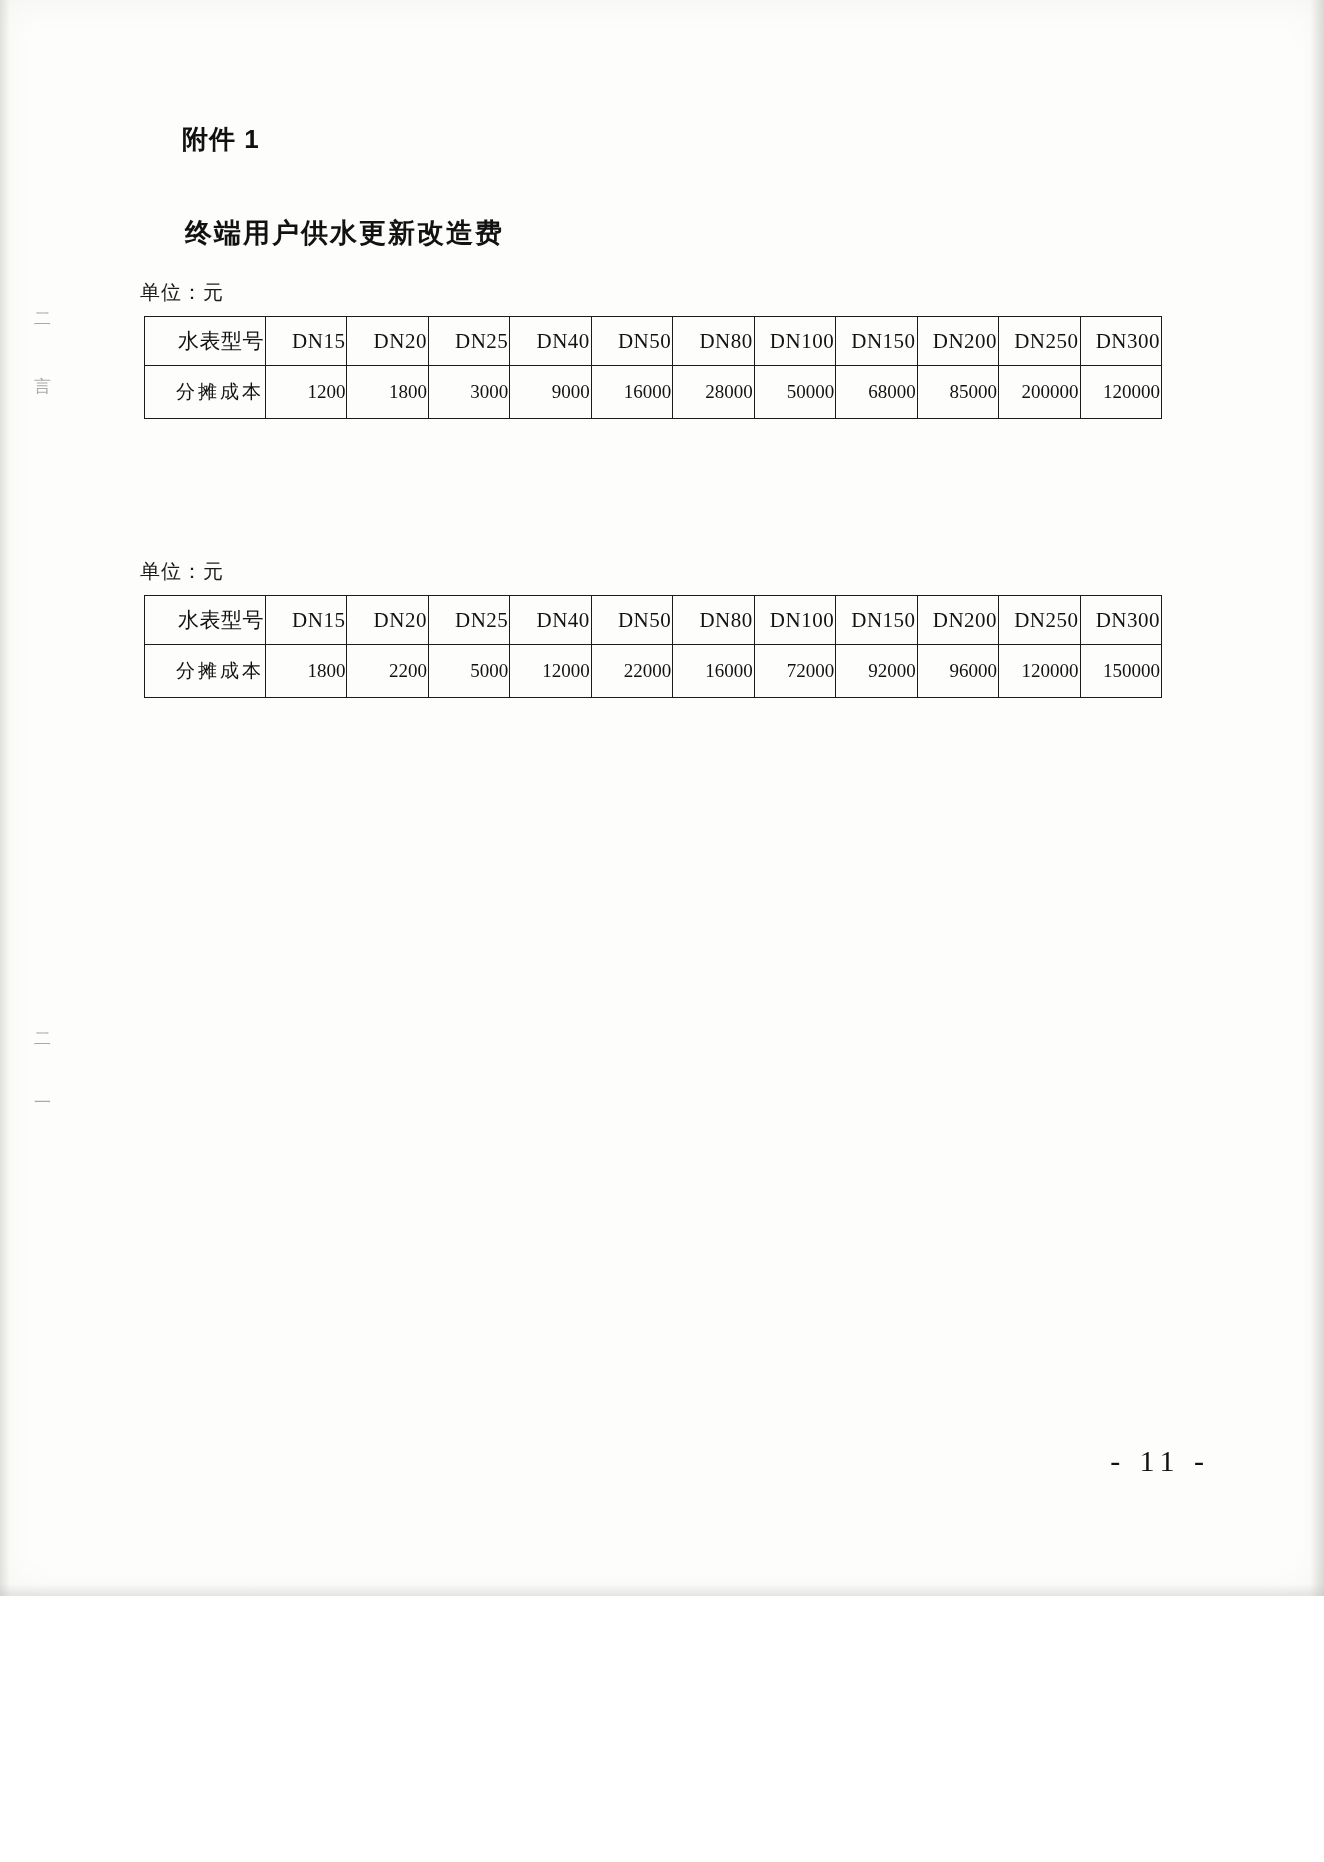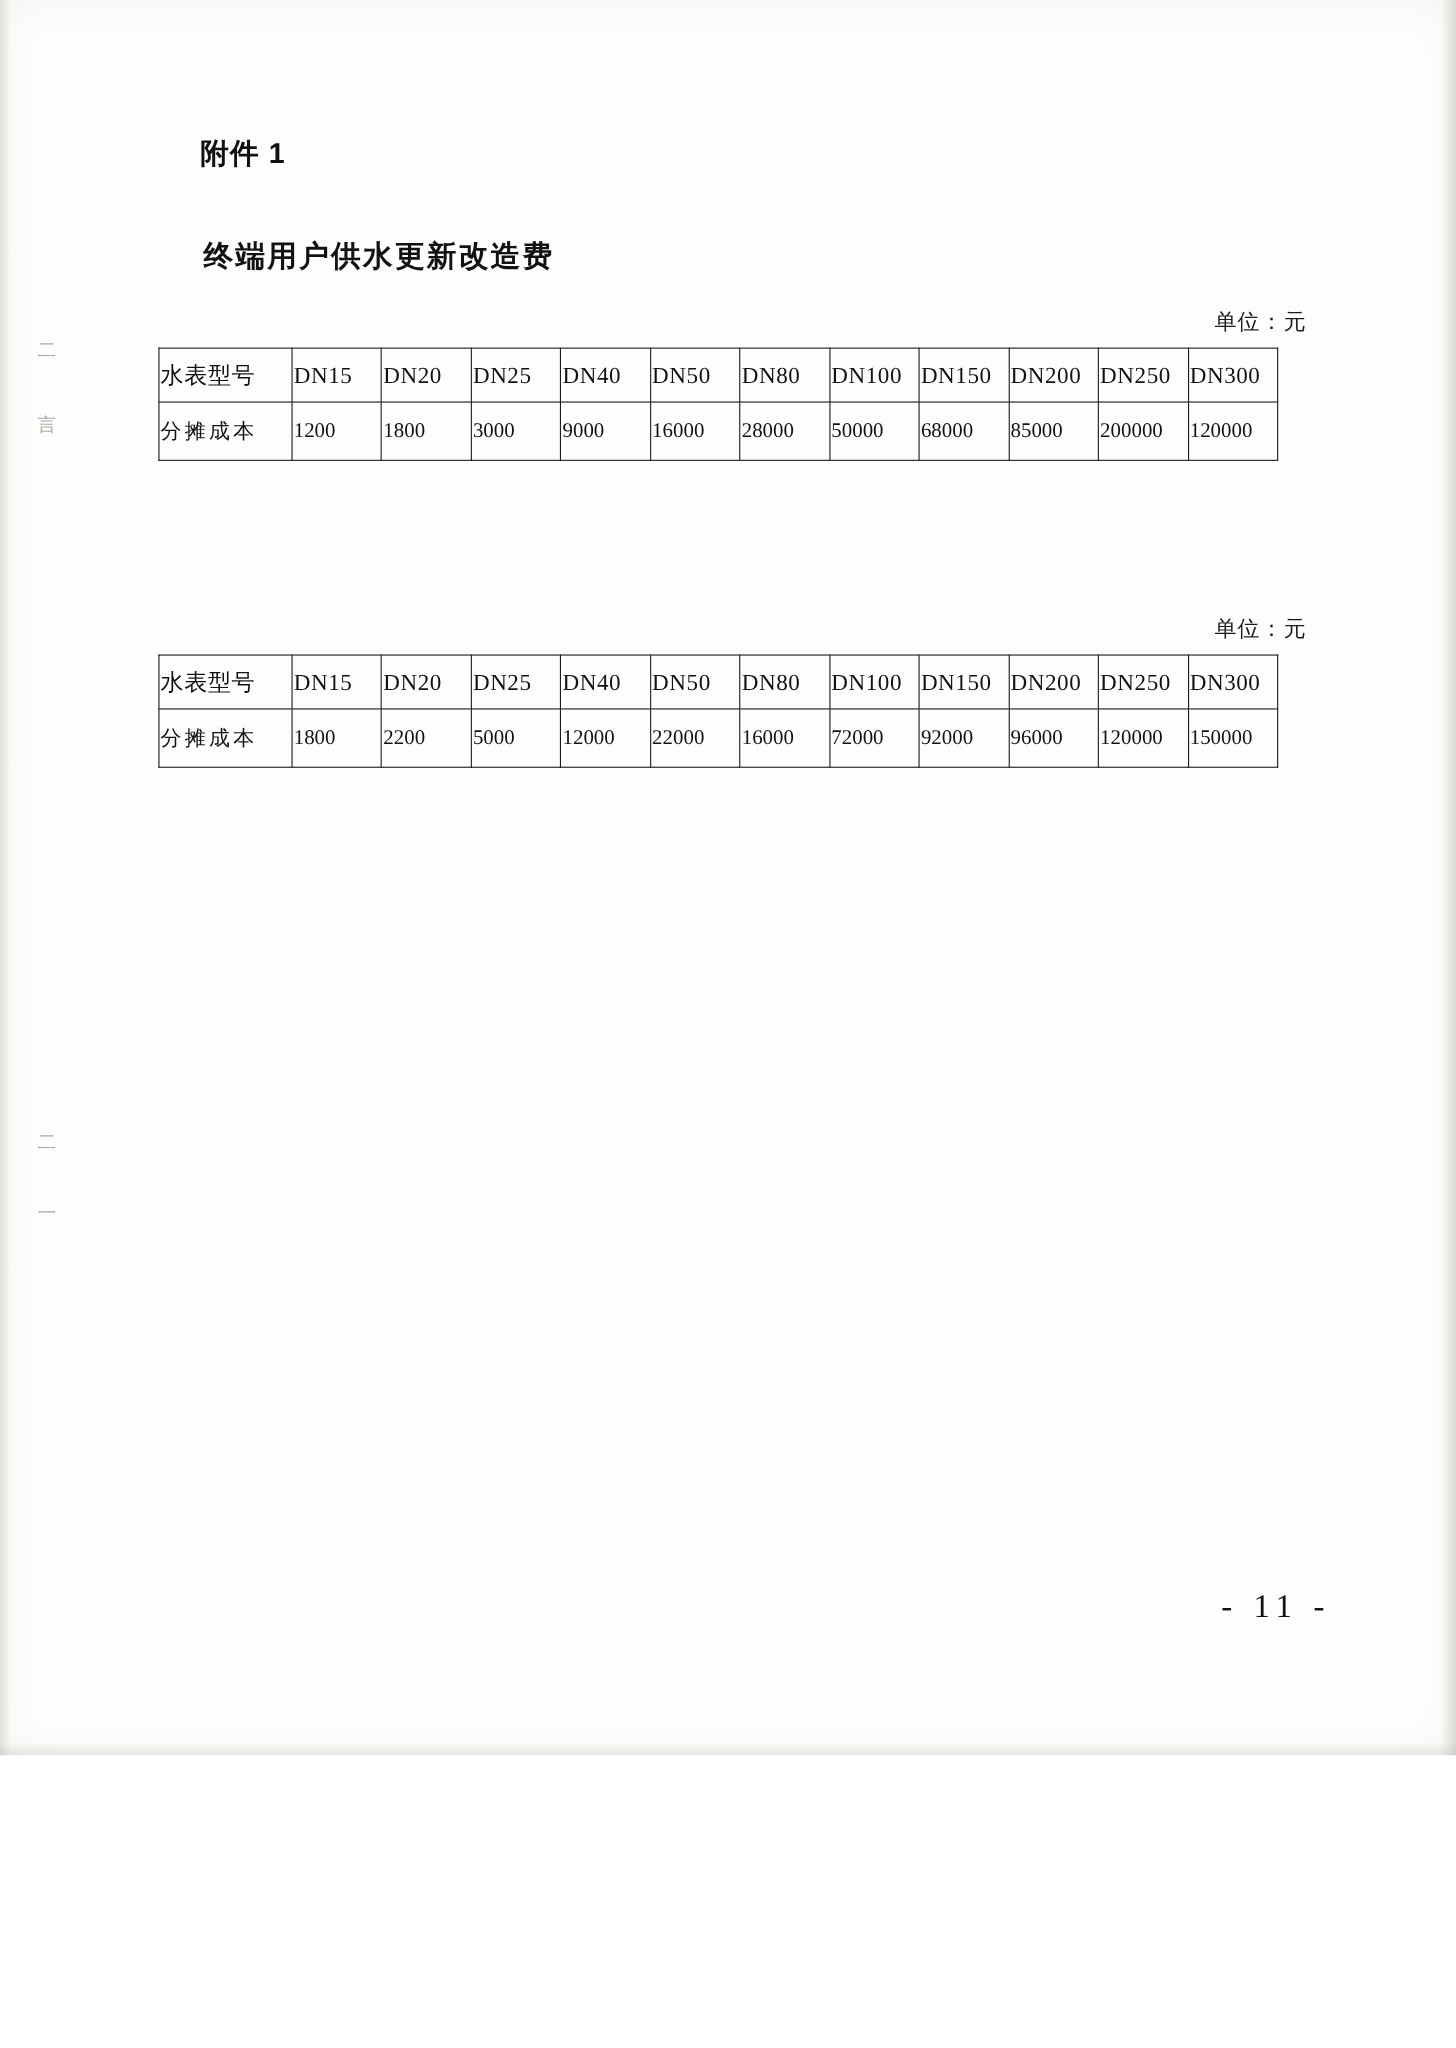--- a/index.html
+++ b/index.html
@@ -74,38 +74,37 @@
   .sec-title {
     margin-left: 45px;
     font-family: "Liberation Serif", serif;
     font-size: 27px;
     font-weight: 600;
     letter-spacing: 2px;
     color: #121212;
   }
 
   .unit-line {
-    text-align: right;
     padding-right: 22px;
     margin-top: 28px;
     font-size: 20px;
     letter-spacing: 1px;
     color: #1a1a1a;
   }
 
   table.fee {
     border-collapse: collapse;
     margin-top: 10px;
     margin-left: 4px;
     width: 1018px;
     table-layout: fixed;
   }
   table.fee td {
     border: 1.3px solid #1b1b1b;
-    text-align: left;
+    text-align: right;
     vertical-align: middle;
     color: #121212;
   }
   table.fee tr.head td {
     height: 46px;
     font-size: 21px;
     letter-spacing: 0.5px;
   }
   table.fee tr.body td {
     height: 50px;

